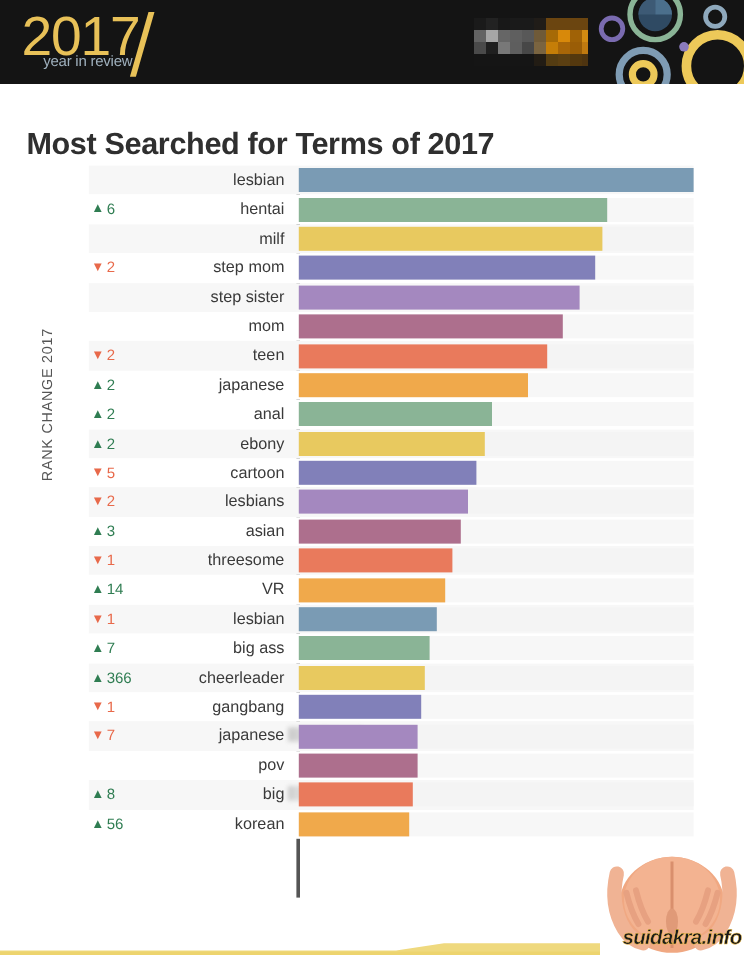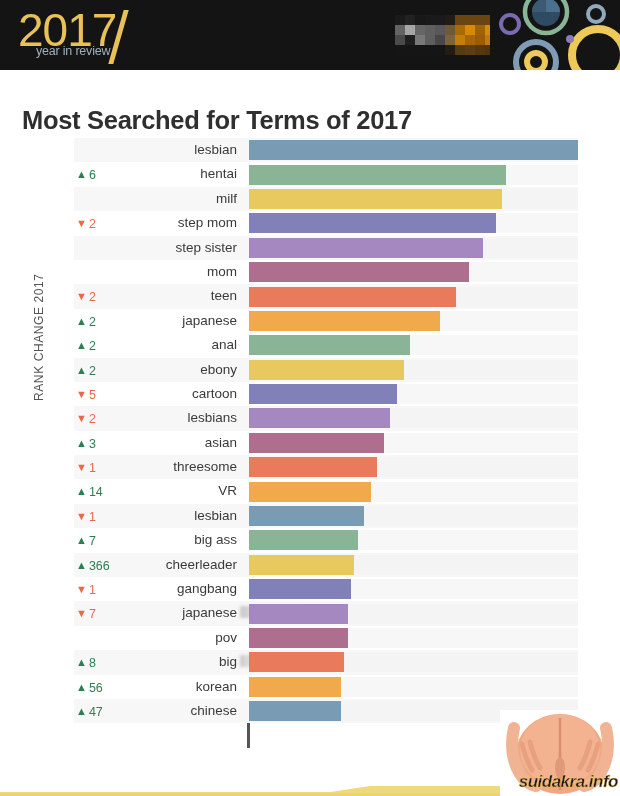--- a/index.html
+++ b/index.html
@@ -378,27 +378,20 @@
         <div class="term" style="right: 350px;"><span>big</span><span class="blurchip" style="width: 30px;"></span></div>
         <div class="bar" style="width: 95.41px; background: rgb(233, 122, 92);"></div>
       </div>
       <div class="row even">
         <div class="lane"></div>
         <div class="trackfill"></div>
         <div class="rank up"><span class="arrow">▲</span><span>56</span></div>
         <div class="term">korean</div>
         <div class="bar" style="width: 92.12px; background: rgb(240, 169, 75);"></div>
       </div>
-      <div class="row odd">
-        <div class="lane"></div>
-        <div class="trackfill"></div>
-        <div class="rank up"><span class="arrow">▲</span><span>47</span></div>
-        <div class="term">chinese</div>
-        <div class="bar" style="width: 92.12px; background: rgb(122, 155, 180);"></div>
-      </div>
     </div>
 </div>
 
 <div class="footer-wedge">
   <svg width="620" height="44" viewBox="0 0 620 44" xmlns="http://www.w3.org/2000/svg">
     <path d="M0 40 L0 44 L620 44 L620 34 L370 34 L330 40 Z" fill="#efd97e"></path>
     <rect x="0" y="41" width="620" height="3" fill="#edd46e"></rect>
   </svg>
 </div>
 

